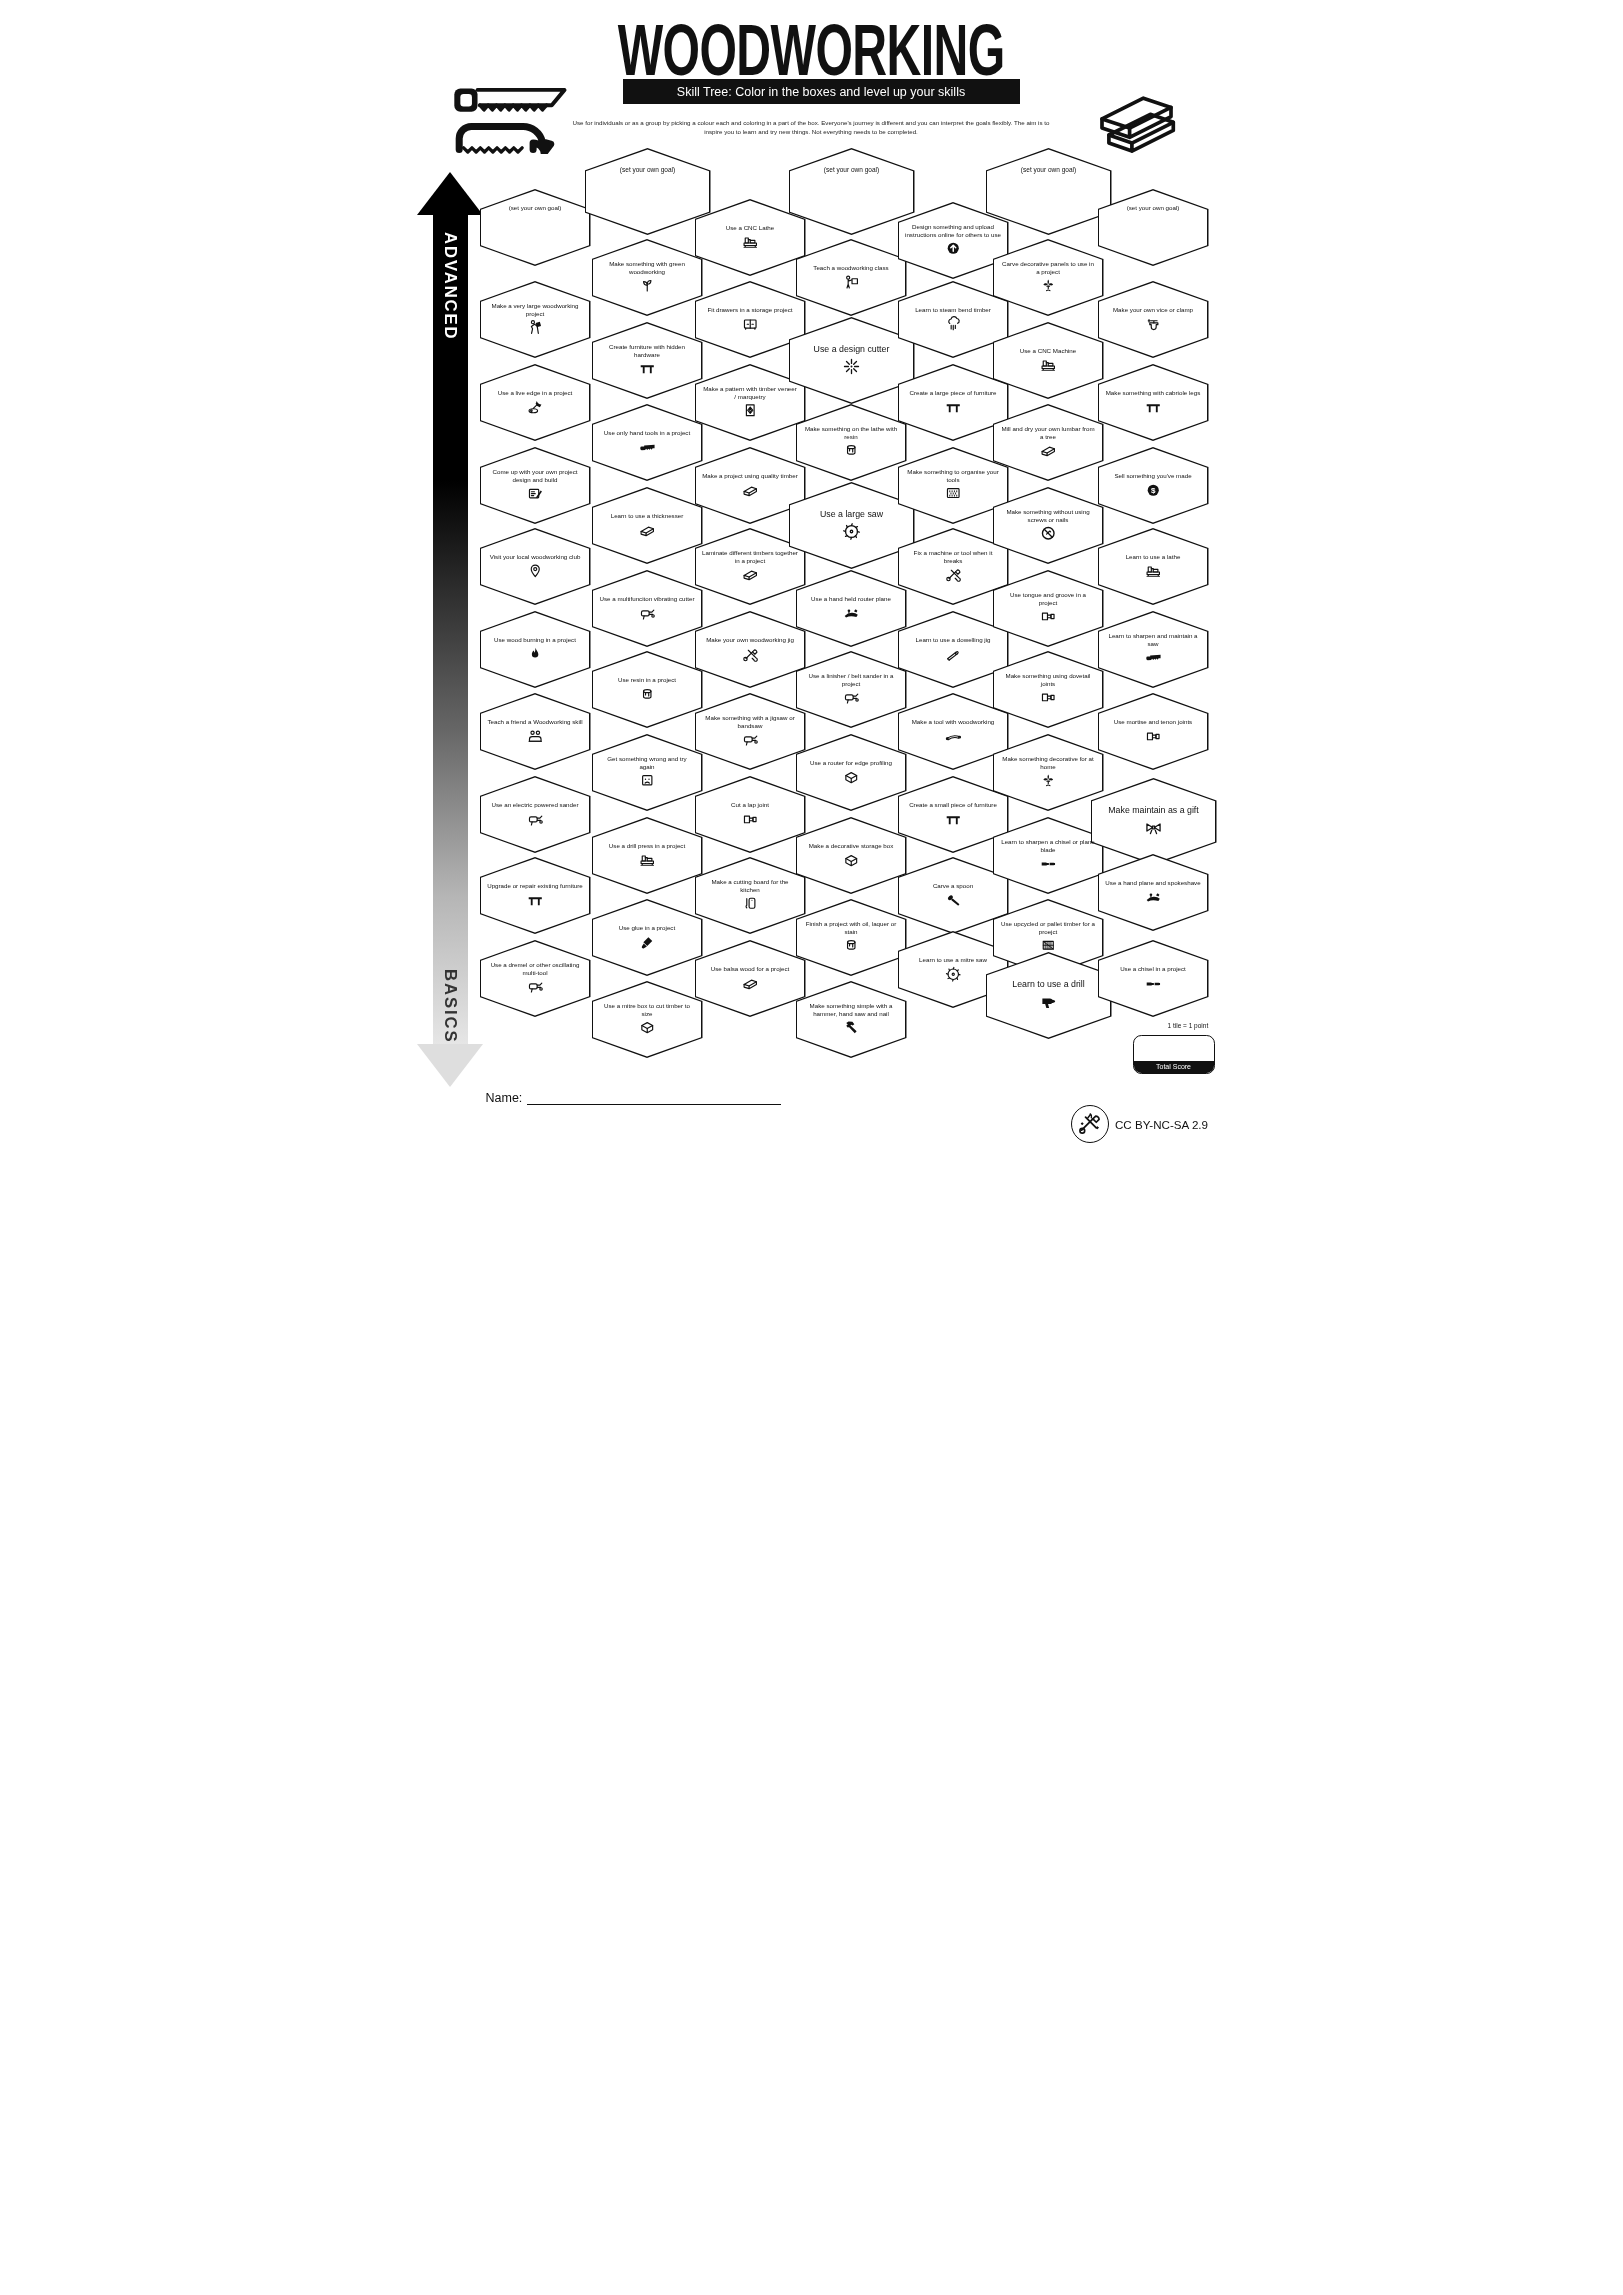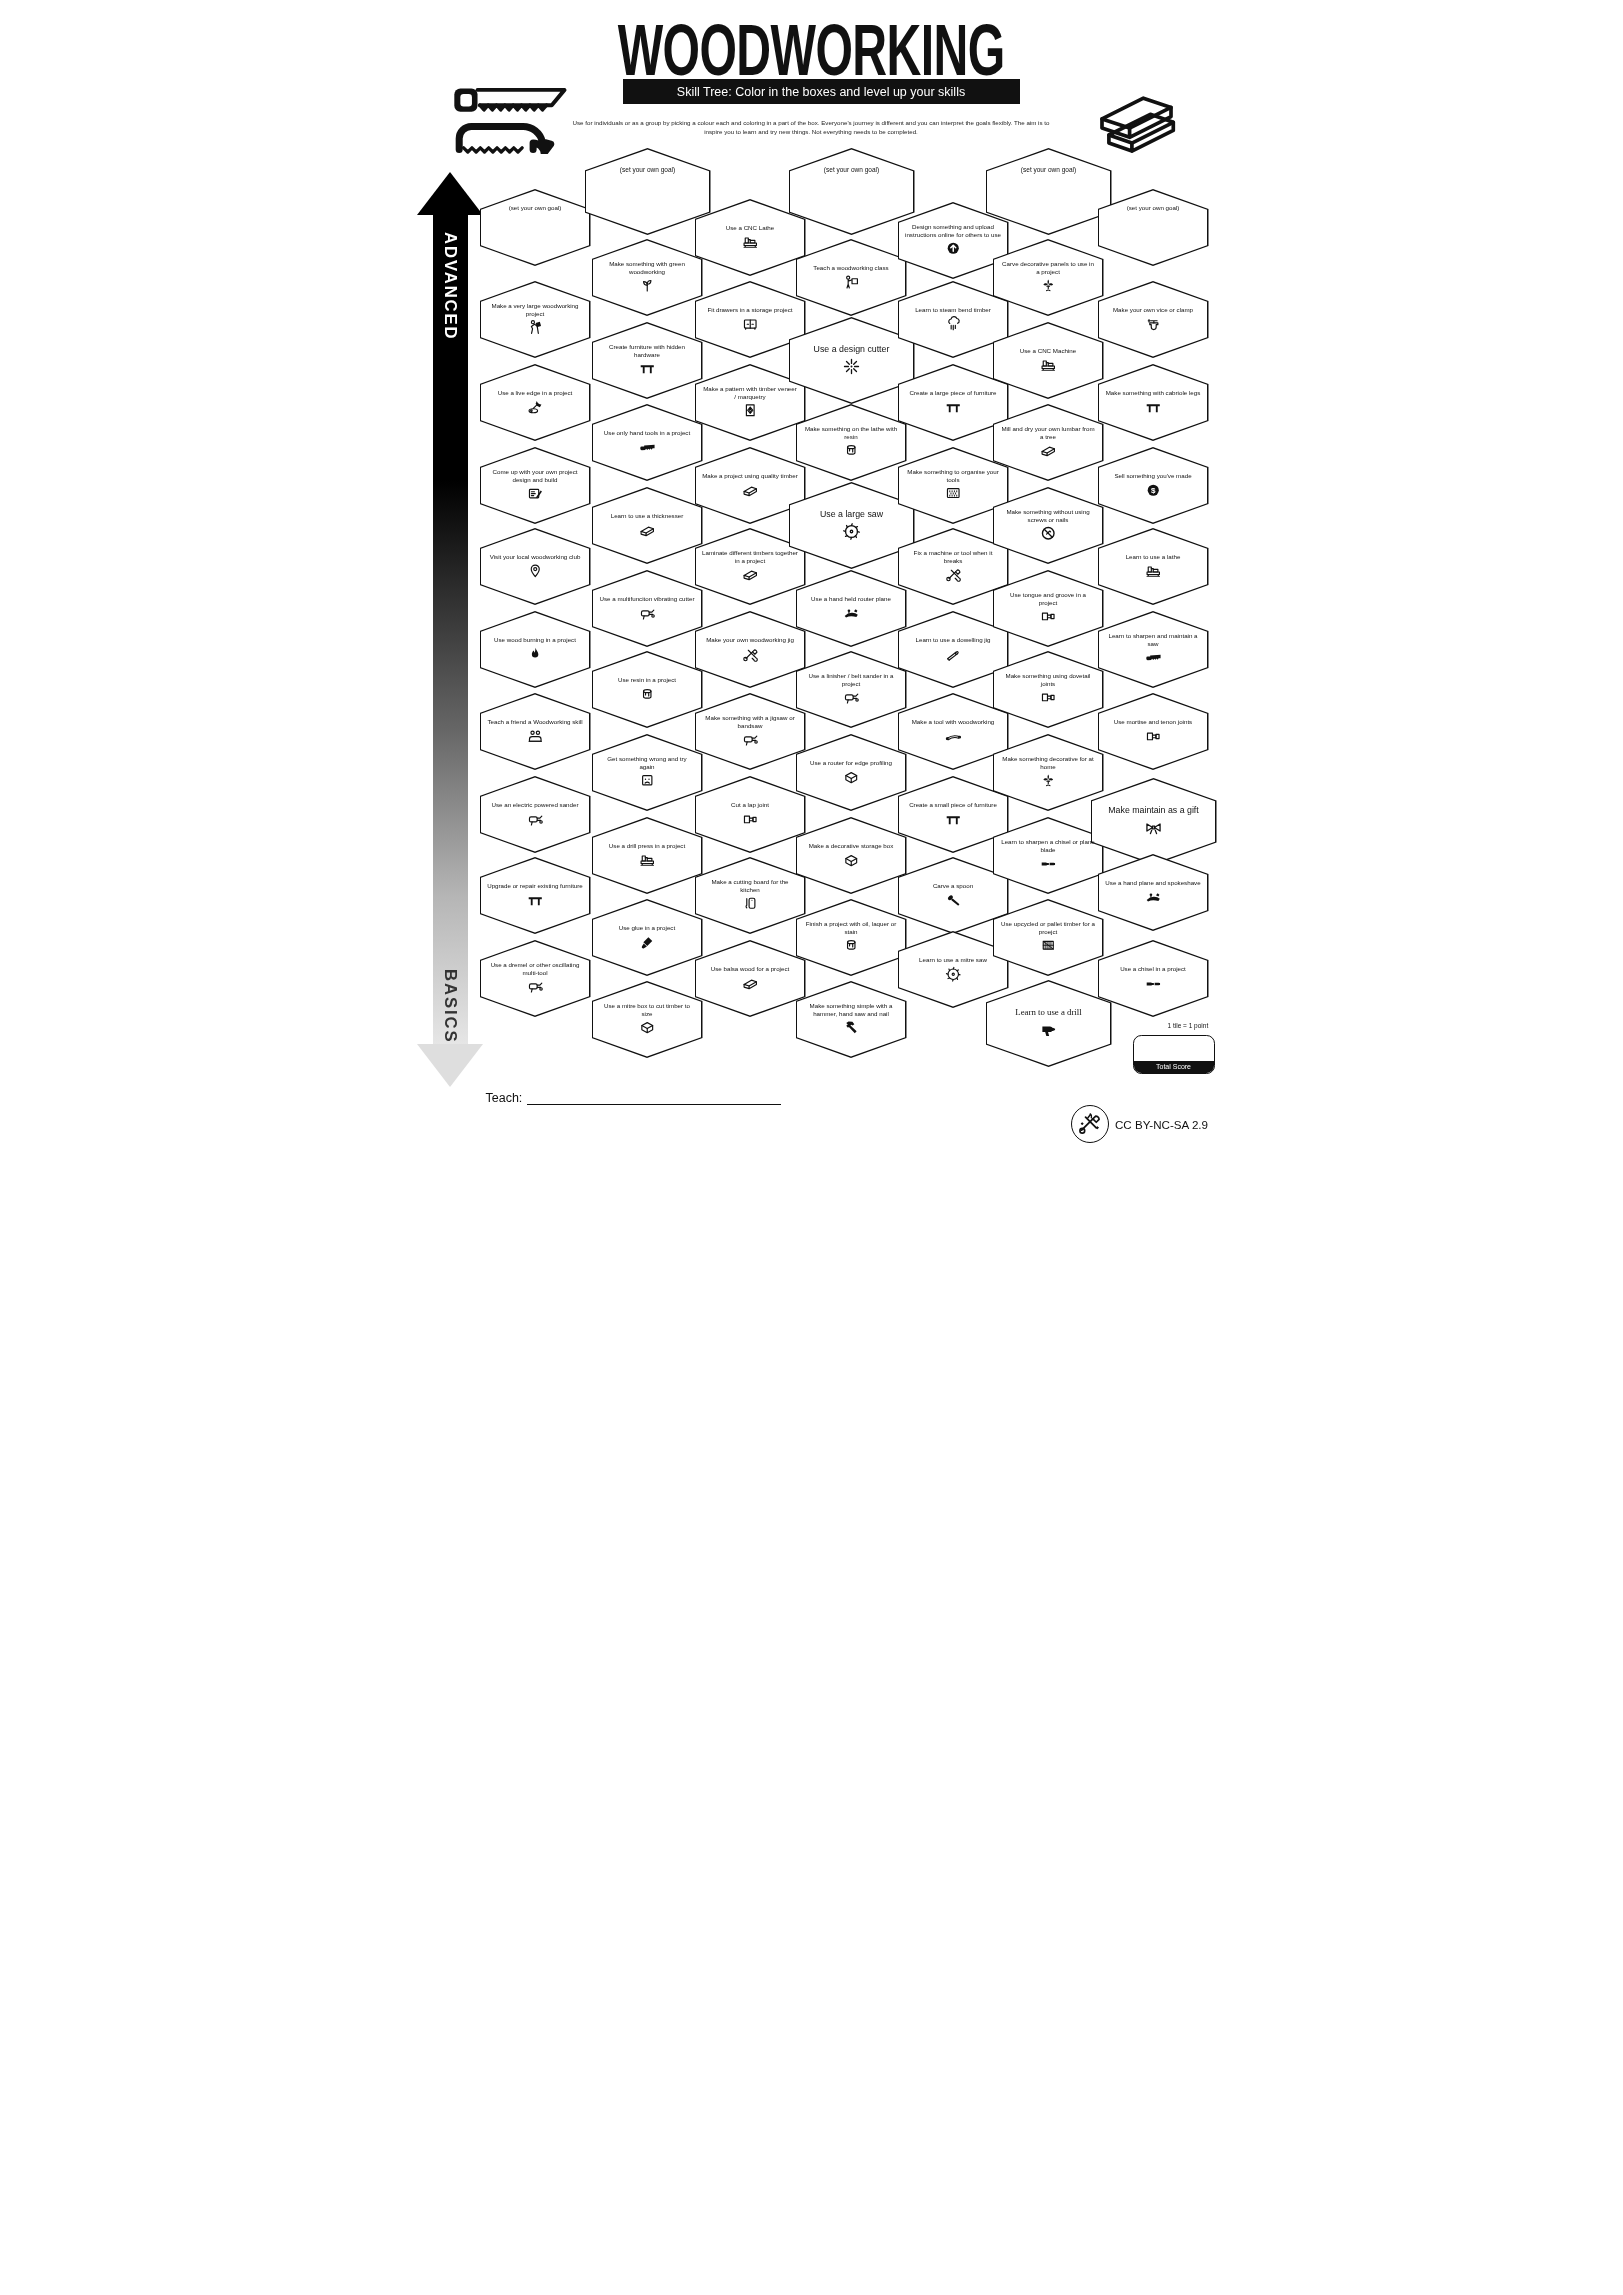--- a/index.html
+++ b/index.html
@@ -913,21 +913,21 @@
     <div class="hx-c">
       <div class="lbl">Use upcycled or pallet timber for a proejct</div>
           <span class="icn">
             <svg viewBox="0 0 24 24">
               <rect x="5.5" y="7" width="13" height="10"></rect>
               <path d="M8 7 v10 M10.5 7 v10 M13 7 v10 M15.5 7 v10 M5.5 12 h13 M5.5 7 L18.5 17" stroke-width="1.2"></path>
             </svg>
           </span>
     </div>
       </div>
-      <div class="hex" style="left: 580px; top: 980px; width: 126px; height: 87px; font-family: Liberation Serif, serif;">
+      <div class="hex" style="left: 580px; top: 952px; width: 126px; height: 87px;">
         <div class="hx-b"></div>
         <div class="hx-f"></div>
     <div class="hx-c big">
       <div class="lbl">Learn to use a drill</div>
           <span class="icn">
             <svg viewBox="0 0 24 24">
               <path d="M5 8.5 h8.5 a3.2 3.2 0 0 1 0 6.4 H11.5 l1.2 4.6 H9.5 L8.2 14.9 H5 z M13.5 10 h3.5 l2.5 1 v1.6 l-2.5 1 h-3.5 z" fill="#111" stroke="none"></path>
             </svg>
           </span>
     </div>
@@ -1062,21 +1062,21 @@
       </div>
     </div>
 
 
   <div class="tile-note">1 tile = 1 point</div>
   <div class="score-box">
     <div class="score-strip">Total Score</div>
   </div>
 
   <div class="name-row">
-    <span class="nl">Teach:</span>
+    <span class="nl">Name:</span>
     <span class="name-line"></span>
   </div>
 
   <div class="license-row">
     <span class="logo-circle">
       <svg class="deco-svg" width="27" height="27" viewBox="0 0 24 24">
         <path d="M5 17 L15 7 M8.5 5.5 l9.5 9.5" stroke-width="1.6"></path>
         <path d="M15 7 l2.5-2.5 a3 3 0 0 1 3 3 L18 10 z"></path>
         <circle cx="5.6" cy="17.6" r="2.1"></circle>
         <path d="M10.5 6.2 c.8-1.6 2.2-2.2 2.2-3.6 1 .8 1.4 2 1 3.4" stroke-width="1.3"></path>

